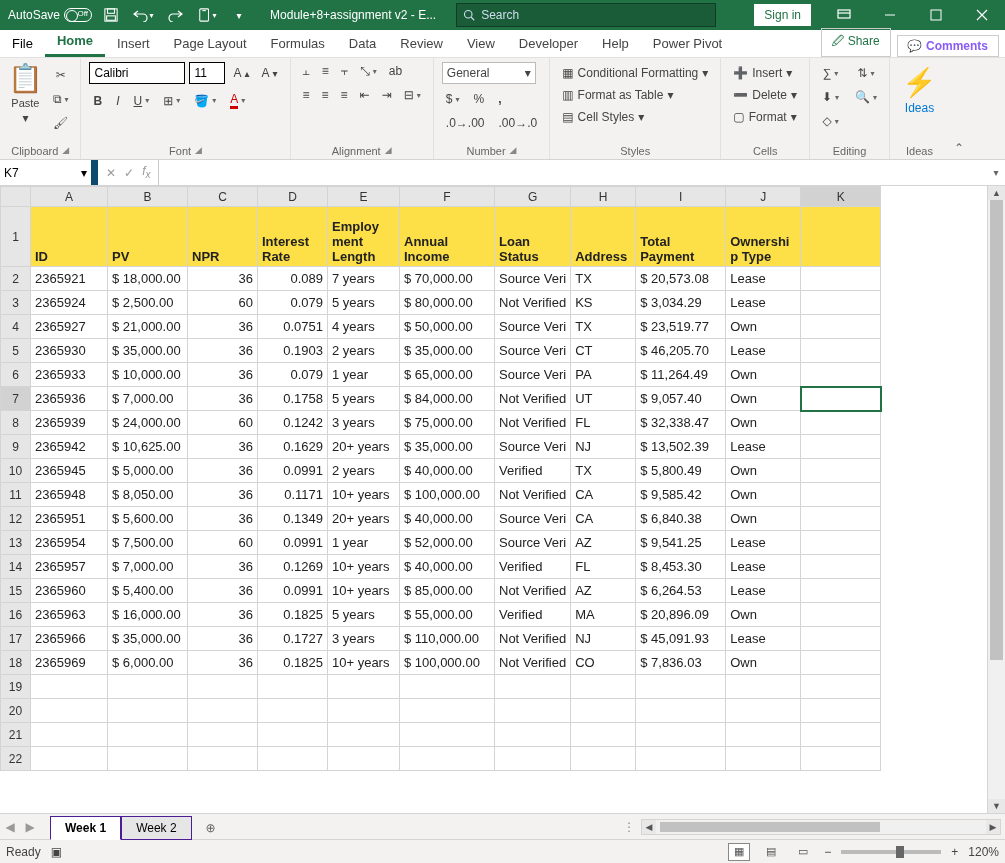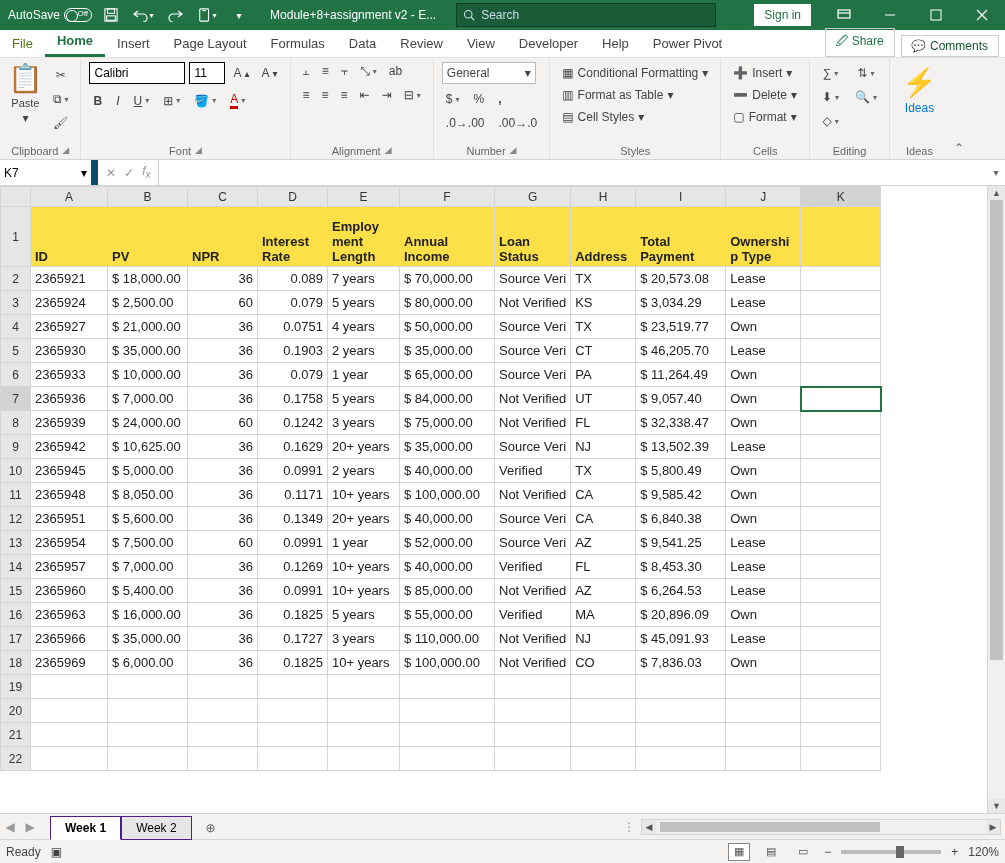--- a/index.html
+++ b/index.html
@@ -15,25 +15,25 @@
 .titlebar .filename { flex: 0 0 auto; margin-left: 18px; font-size: 12px; }
 .titlebar .searchwrap { flex: 0 0 auto; margin-left: 20px; }
 .titlebar .searchbox { width: 260px; height: 24px; background: #1a5c38; border: 1px solid #0e3f26; display: flex; align-items: center; padding: 0 6px; color: #cde; gap: 6px; }
 .titlebar .right { margin-left: auto; display: flex; align-items: center; gap: 0; }
 .titlebar .signin { height: 22px; background: #fff; color: #217346; padding: 2px 10px; font-size: 12px; display: flex; align-items: center; margin-right: 10px; cursor: pointer; }
 .titlebar .win-btn { width: 46px; height: 30px; display: flex; align-items: center; justify-content: center; cursor: pointer; }
 
 
 .tabs { height: 28px; background: #fff; border-bottom: 1px solid #e1e1e1; display: flex; align-items: end; font-size: 13px; color: #444; }
 .tabs .tab { padding: 4px 12px 6px 12px; cursor: pointer; }
-.tabs .tab.file { color: #4d7c0f; font-weight: 400; }
+.tabs .tab.file { color: #000000; font-weight: 400; }
 .tabs .tab.active { color: #217346; border-bottom: 3px solid #217346; font-weight: 600; }
 .tabs .spacer { flex: 1; }
 .tabs .share { border: 1px solid #ccc; padding: 3px 10px; margin-right: 6px; color: #217346; font-size: 12px; cursor: pointer; }
-.tabs .comments { border: 1px solid #ccc; padding: 3px 10px; margin-right: 6px; color: #14532d; font-size: 12px; cursor: pointer; }
+.tabs .comments { border: 1px solid #ccc; padding: 3px 10px; margin-right: 6px; color: #8b5cf6; font-size: 12px; cursor: pointer; font-weight: bold; }
 
 
 .ribbon { height: 102px; background: #f3f2f1; border-bottom: 1px solid #d4d4d4; display: flex; font-size: 12px; color: #444; }
 .group { border-right: 1px solid #e1e1e1; padding: 4px 8px 0 8px; display: flex; flex-direction: column; }
 .group .gbody { flex: 1; display: flex; align-items: flex-start; gap: 6px; }
 .group .glabel { text-align: center; font-size: 11px; color: #666; padding: 2px 0; display: flex; justify-content: center; gap: 4px; }
 .group .glabel .dlg { font-size: 9px; color: #888; cursor: pointer; }
 .btncol { display: flex; flex-direction: column; gap: 2px; align-items: center; }
 .iconbtn { padding: 2px 4px; cursor: pointer; display: flex; align-items: center; gap: 3px; font-size: 12px; }
 .iconbtn .dd { font-size: 8px; color: #666; }

